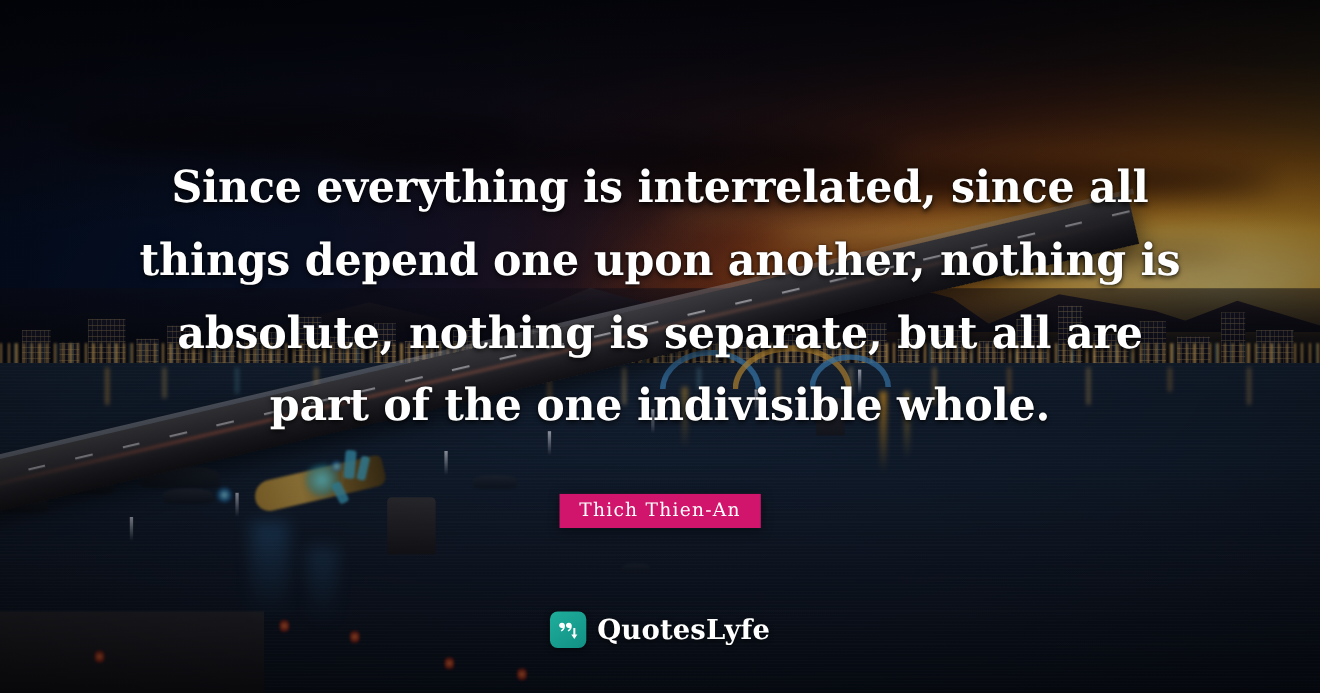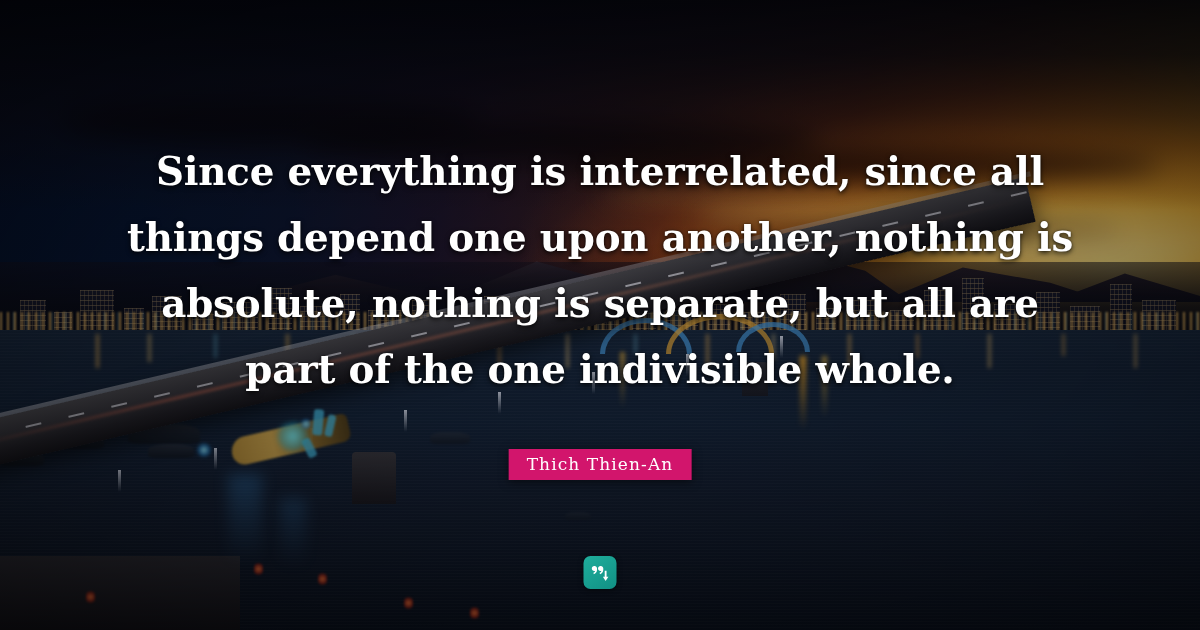--- a/index.html
+++ b/index.html
@@ -395,16 +395,17 @@
 
     <div class="brand">
       <span class="brand-mark">
         <svg width="22" height="22" viewBox="0 0 24 24" aria-hidden="true">
           <path d="M5.2 4.4c-1.5 0-2.7 1.2-2.7 2.7S3.7 9.8 5.2 9.8c.35 0 .68-.07.98-.2-.2 1.0-.95 1.85-2.0 2.2l.55 1.45c2.1-.7 3.5-2.6 3.5-4.9V7.1c0-1.5-1.2-2.7-2.7-2.7h-.33z" fill="#ffffff"></path>
           <path d="M12.0 4.4c-1.5 0-2.7 1.2-2.7 2.7s1.2 2.7 2.7 2.7c.35 0 .68-.07.98-.2-.2 1.0-.95 1.85-2.0 2.2l.55 1.45c2.1-.7 3.5-2.6 3.5-4.9V7.1c0-1.5-1.2-2.7-2.7-2.7h-.33z" fill="#ffffff"></path>
           <path d="M16.6 9.6h2.0v7.0h-2.0z" fill="#ffffff"></path>
           <path d="M17.6 20.6l-3.0-4.4h6.0z" fill="#ffffff"></path>
         </svg>
       </span>
+      <span class="brand-name">QuotesLyfe</span>
     </div>
 
   </div>
 </div>
 
 </body></html>

